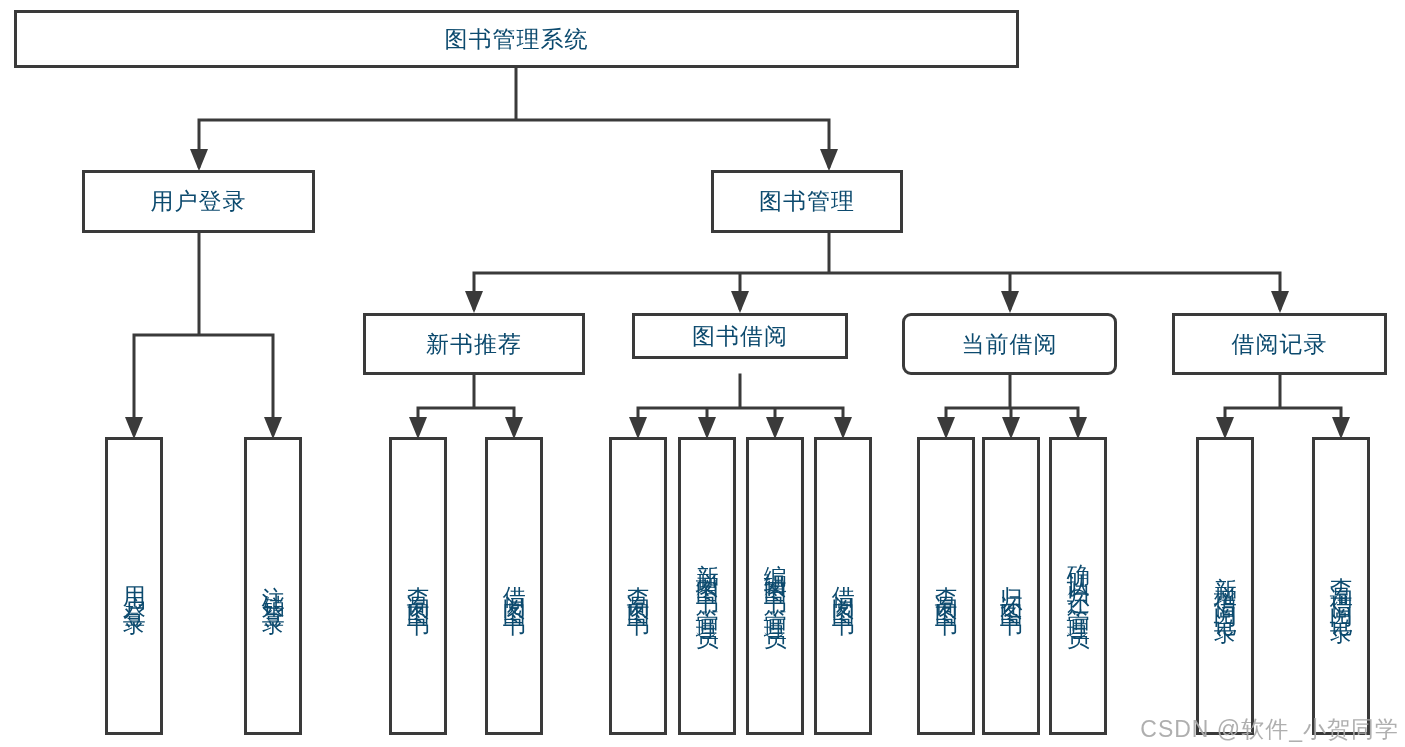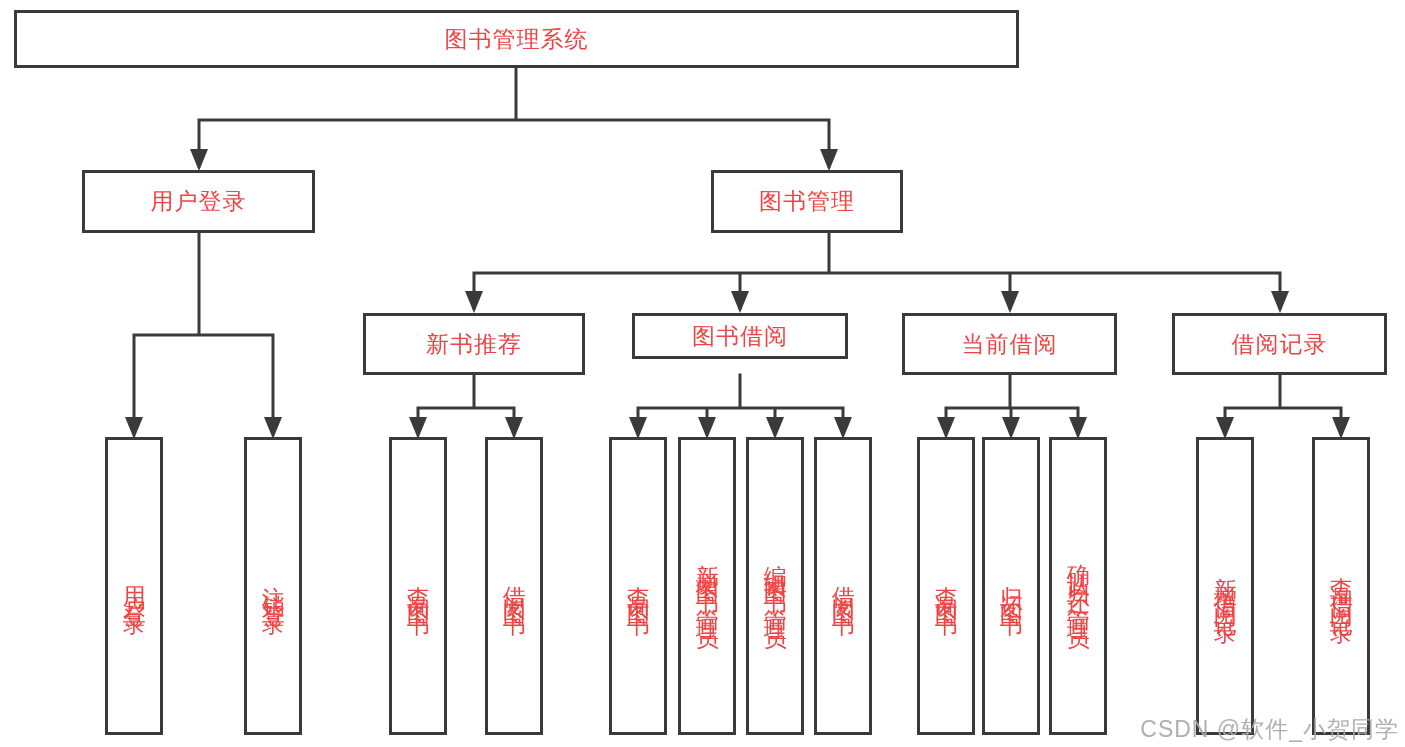--- a/index.html
+++ b/index.html
@@ -15,21 +15,21 @@
     position: absolute;
     left: 0; top: 0;
     width: 1405px; height: 747px;
     z-index: 1;
   }
   .box {
     position: absolute;
     box-sizing: border-box;
     background: #ffffff;
     border: 3px solid #3a3a3a;
-    color: #ef4444;
+    color: #0c4a6e;
     display: flex;
     align-items: center;
     justify-content: center;
     z-index: 2;
   }
   .h-label {
     font-size: 23px;
     letter-spacing: 1px;
     white-space: nowrap;
   }
@@ -110,21 +110,21 @@
   <div class="box" style="left:711px; top:170px; width:192px; height:63px;">
     <span class="h-label">图书管理</span>
   </div>
 
   <div class="box" style="left:363px; top:313px; width:222px; height:62px;">
     <span class="h-label">新书推荐</span>
   </div>
   <div class="box" style="left:632px; top:313px; width:216px; height:46px;">
     <span class="h-label">图书借阅</span>
   </div>
-  <div class="box" style="left:902px; top:313px; width:215px; height:62px;">
+  <div class="box" style="left:902px; top:313px; width:215px; height:62px;border-radius:9px;">
     <span class="h-label">当前借阅</span>
   </div>
   <div class="box" style="left:1172px; top:313px; width:215px; height:62px;">
     <span class="h-label">借阅记录</span>
   </div>
 
   <div class="box leaf" style="left:105px; top:437px; width:58px; height:298px;">
     <span>用户登录</span>
   </div>
   <div class="box leaf" style="left:244px; top:437px; width:58px; height:298px;">

